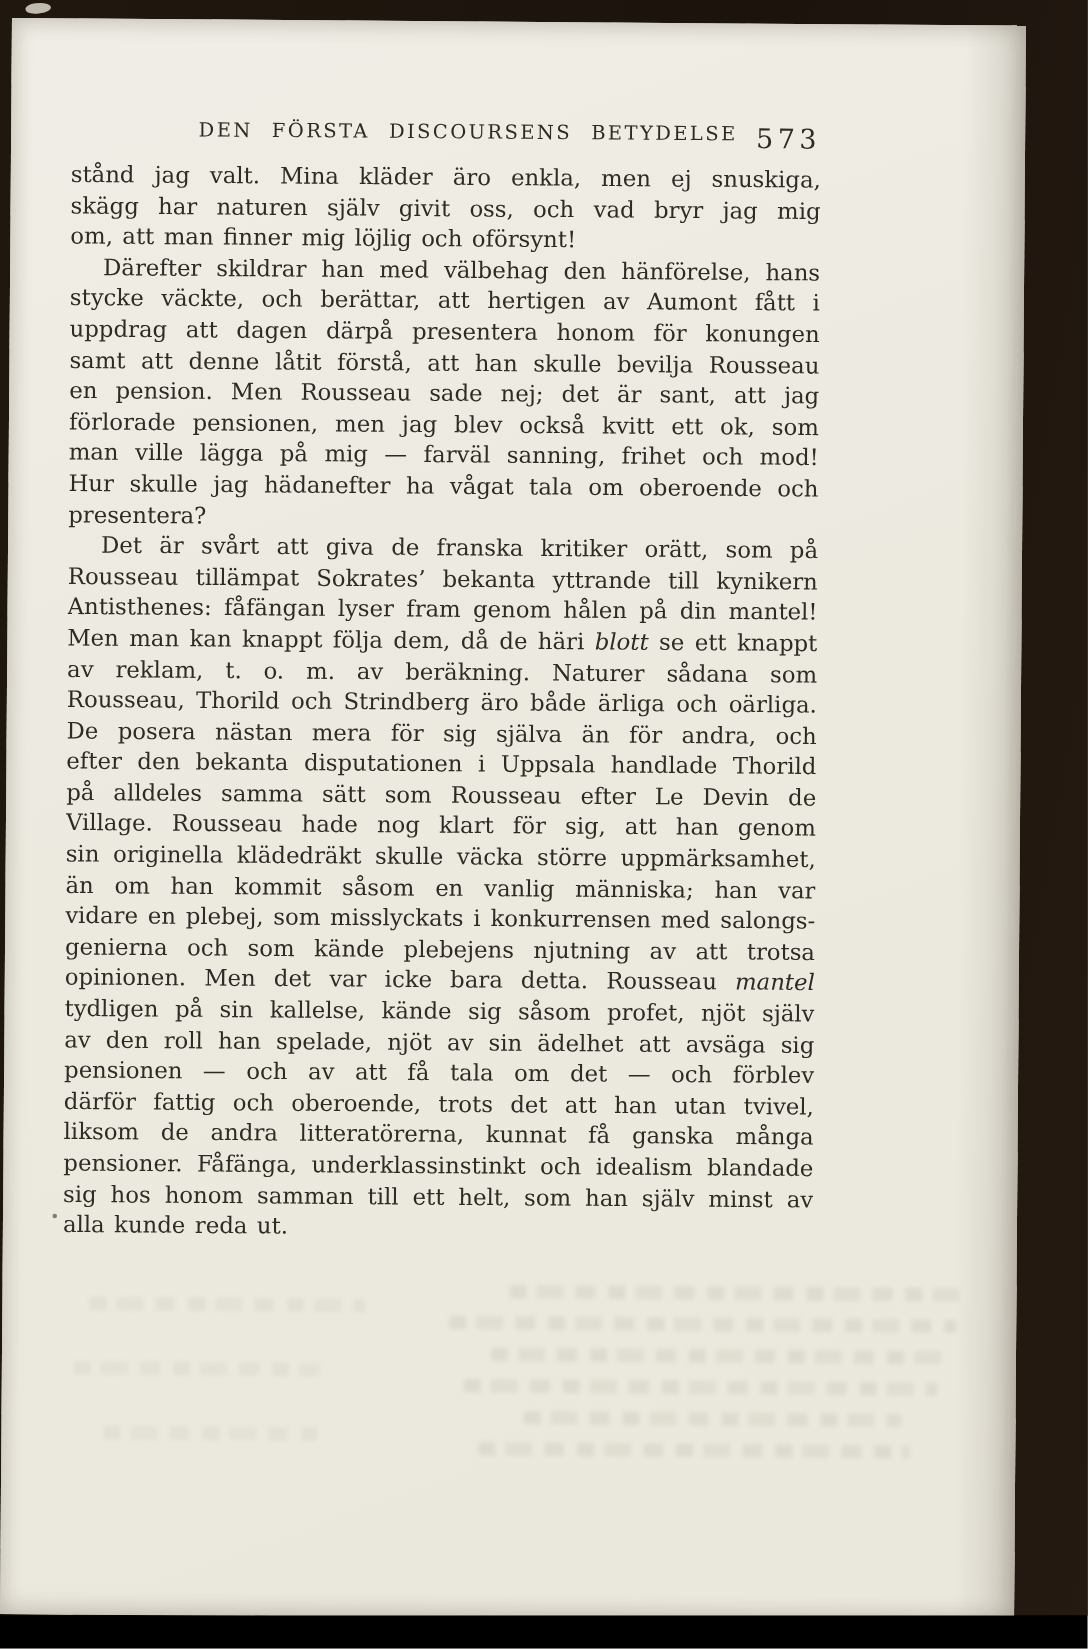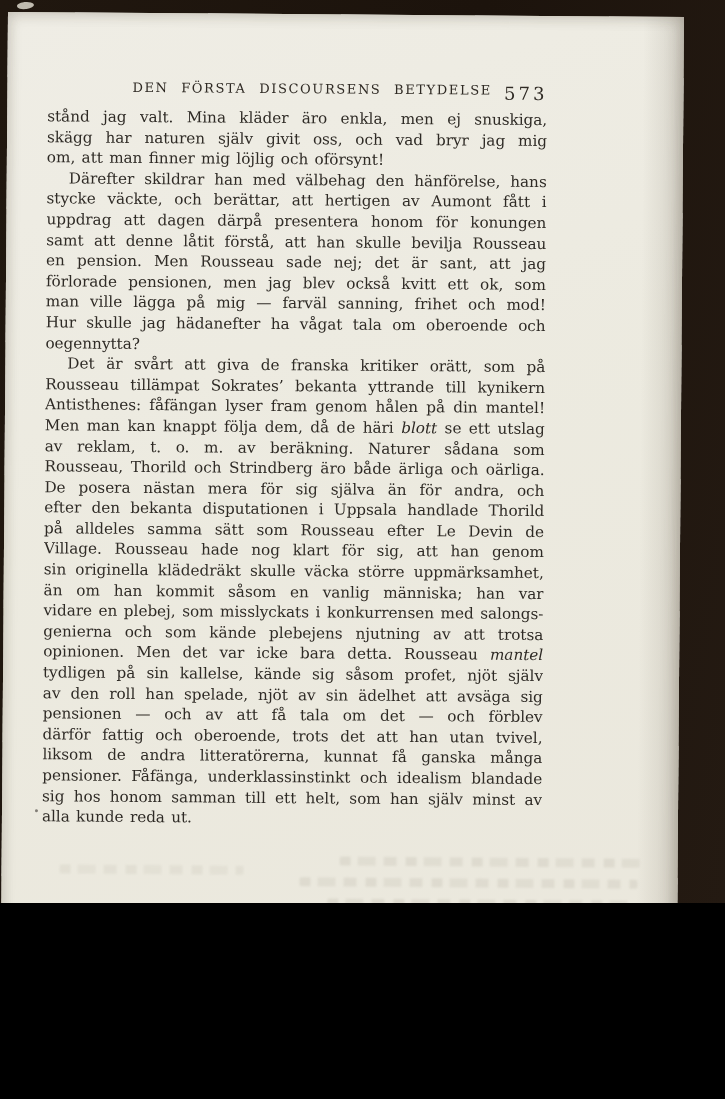--- a/index.html
+++ b/index.html
@@ -4,21 +4,21 @@
 <style>
   html, body {
     margin: 0;
     padding: 0;
     background: #000;
     font-family: "DejaVu Serif", serif;
   }
   #scan {
     position: relative;
     width: 725px;
-    height: 903px;
+    height: 1077px;
     overflow: hidden;
     background: linear-gradient(100deg, #20170f 0%, #1c130c 55%, #241a12 100%);
   }
   
   .speck-top {
     position: absolute;
     left: 17px; top: 2px;
     width: 17px; height: 7px;
     background: #d2cdc1;
     border-radius: 45% 60% 50% 55%;
@@ -118,25 +118,25 @@
         <div class="line"><span>skägg har naturen själv givit oss, och vad bryr jag mig</span></div>
         <div class="line para-end"><span>om, att man finner mig löjlig och oförsynt!</span></div>
         <div class="line indent"><span>Därefter skildrar han med välbehag den hänförelse, hans</span></div>
         <div class="line"><span>stycke väckte, och berättar, att hertigen av Aumont fått i</span></div>
         <div class="line"><span>uppdrag att dagen därpå presentera honom för konungen</span></div>
         <div class="line"><span>samt att denne låtit förstå, att han skulle bevilja Rousseau</span></div>
         <div class="line"><span>en pension. Men Rousseau sade nej; det är sant, att jag</span></div>
         <div class="line"><span>förlorade pensionen, men jag blev också kvitt ett ok, som</span></div>
         <div class="line"><span>man ville lägga på mig — farväl sanning, frihet och mod!</span></div>
         <div class="line"><span>Hur skulle jag hädanefter ha vågat tala om oberoende och</span></div>
-        <div class="line para-end"><span>oegennytta?</span></div>
+        <div class="line para-end"><span>presentera?</span></div>
         <div class="line indent"><span>Det är svårt att giva de franska kritiker orätt, som på</span></div>
         <div class="line"><span>Rousseau tillämpat Sokrates’ bekanta yttrande till kynikern</span></div>
         <div class="line"><span>Antisthenes: fåfängan lyser fram genom hålen på din mantel!</span></div>
-        <div class="line"><span>Men man kan knappt följa dem, då de häri </span><em>blott</em><span> se ett utslag</span></div>
+        <div class="line"><span>Men man kan knappt följa dem, då de häri </span><em>blott</em><span> se ett knappt</span></div>
         <div class="line"><span>av reklam, t. o. m. av beräkning. Naturer sådana som</span></div>
         <div class="line"><span>Rousseau, Thorild och Strindberg äro både ärliga och oärliga.</span></div>
         <div class="line"><span>De posera nästan mera för sig själva än för andra, och</span></div>
         <div class="line"><span>efter den bekanta disputationen i Uppsala handlade Thorild</span></div>
         <div class="line"><span>på alldeles samma sätt som Rousseau efter Le Devin de</span></div>
         <div class="line"><span>Village. Rousseau hade nog klart för sig, att han genom</span></div>
         <div class="line"><span>sin originella klädedräkt skulle väcka större uppmärksamhet,</span></div>
         <div class="line"><span>än om han kommit såsom en vanlig människa; han var</span></div>
         <div class="line"><span>vidare en plebej, som misslyckats i konkurrensen med salongs-</span></div>
         <div class="line"><span>genierna och som kände plebejens njutning av att trotsa</span></div>

